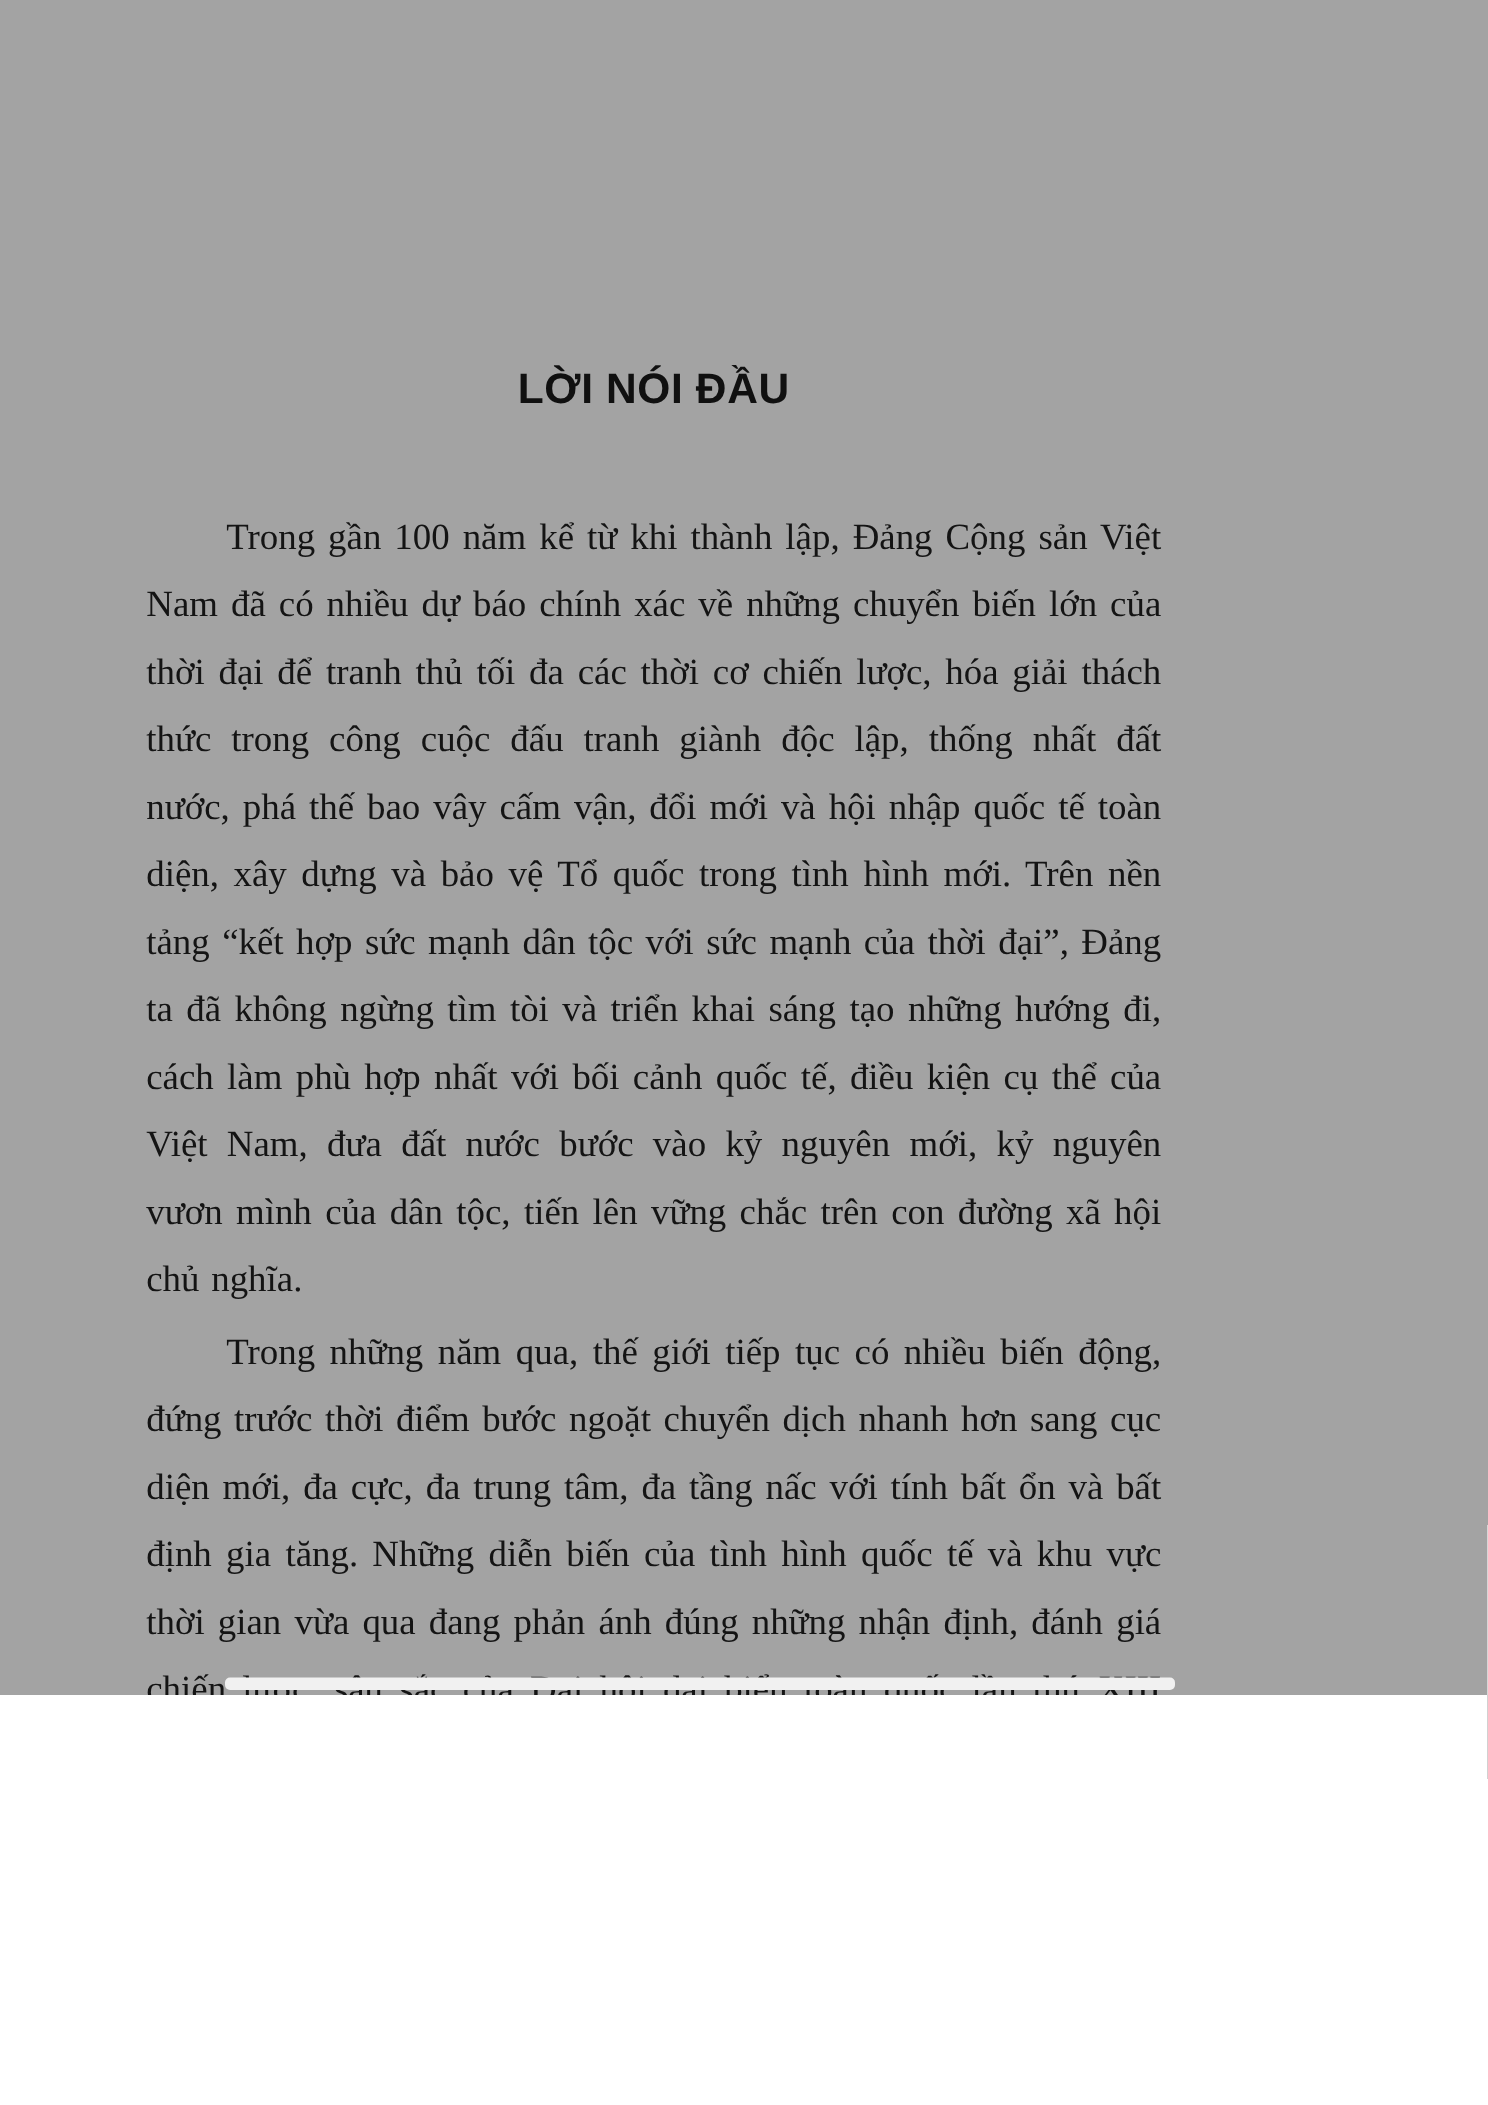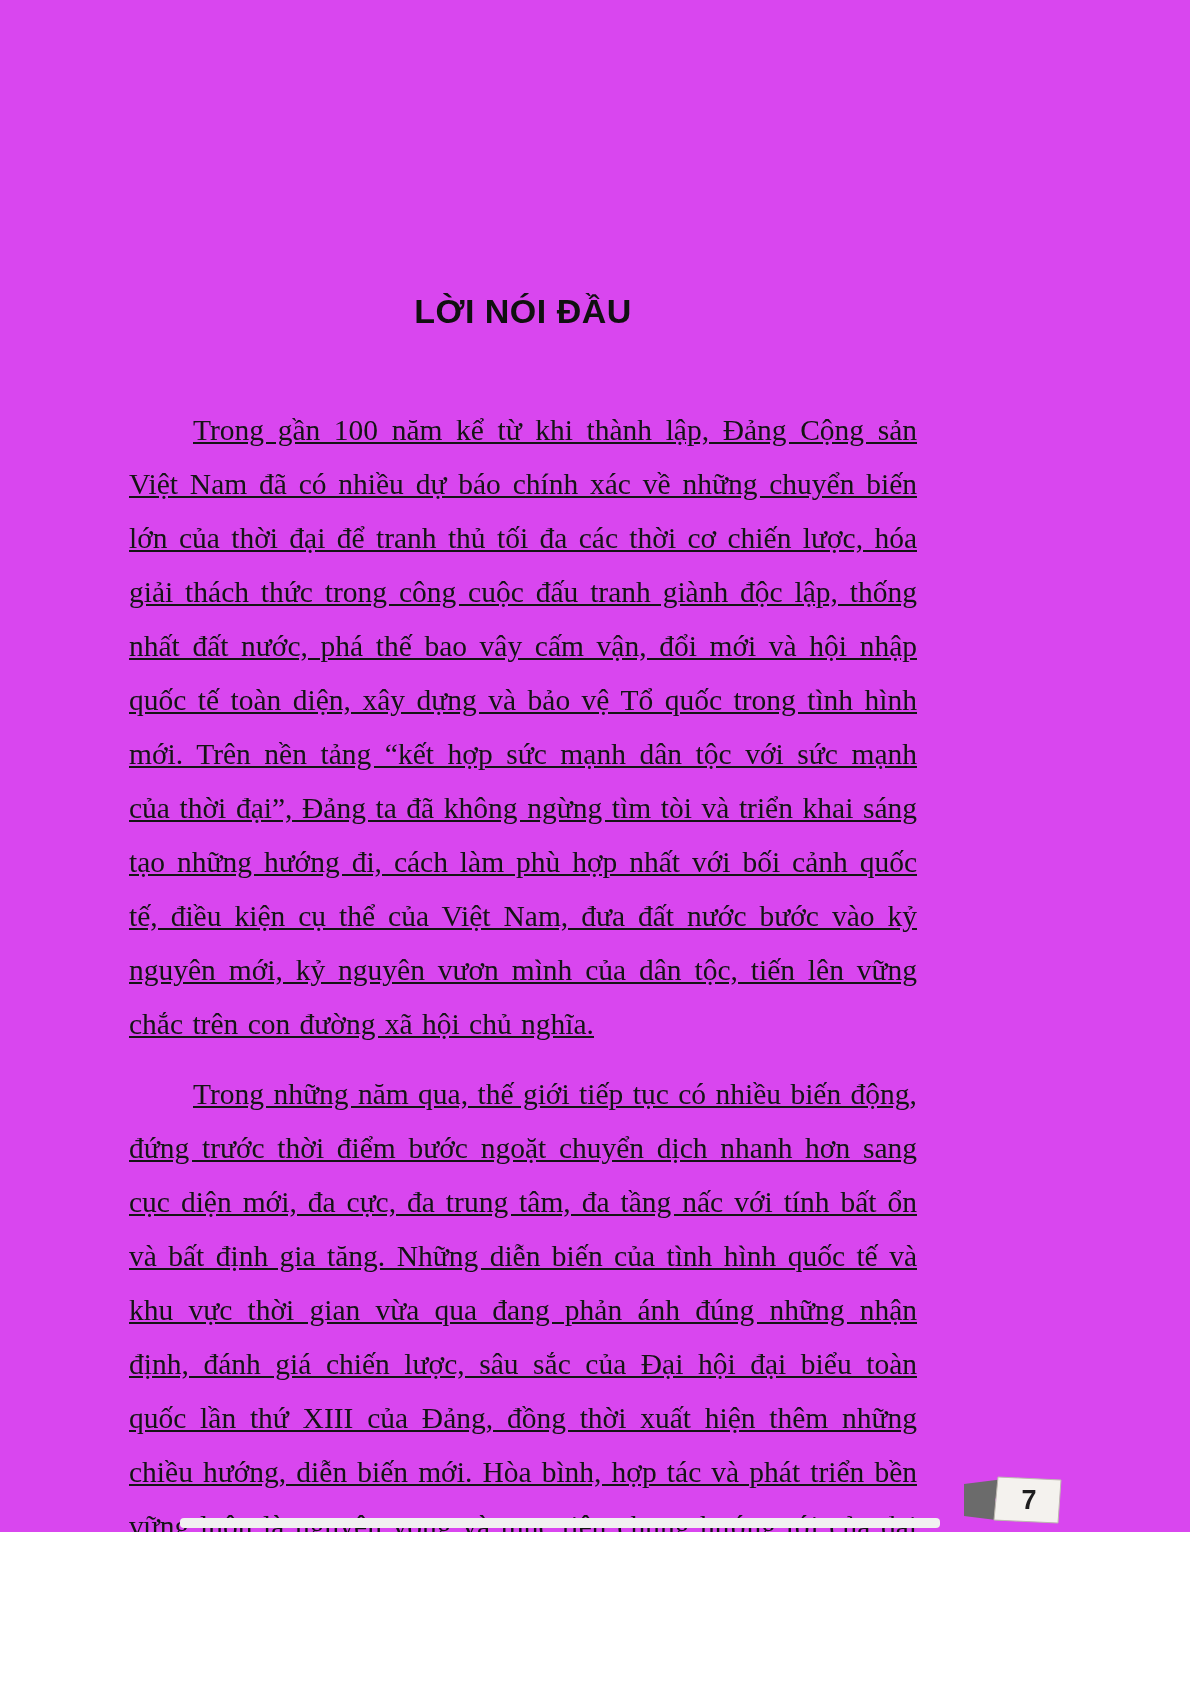--- a/index.html
+++ b/index.html
@@ -4,23 +4,23 @@
 <title>Book Page</title>
 <style>
   html, body {
     margin: 0;
     padding: 0;
     background: #ffffff;
   }
   .page {
     position: relative;
     width: 1190px;
-    height: 1532px;
+    height: 1356px;
     margin: 0 auto;
-    background: #d946ef;
+    background: #a3a3a3;
     overflow: hidden;
     font-family: "Liberation Serif", "DejaVu Serif", serif;
     color: #1b1b1b;
   }
   .content {
     position: absolute;
     left: 113px;
     top: 0;
     width: 820px;
   }
@@ -31,28 +31,27 @@
     font-family: "Liberation Sans", "DejaVu Sans", sans-serif;
     font-weight: 700;
     font-size: 34px;
     letter-spacing: 0.5px;
     color: #101010;
   }
   .body-text {
     margin-top: 72px;
   }
   .body-text p {
-    margin: 16px;
+    margin: 4px;
     text-align: justify;
     text-indent: 64px;
     font-size: 29.5px;
     line-height: 54px;
     word-spacing: 2px;
     color: #141414;
-    text-decoration: underline;
   }
   
   .page-number-wrap {
     position: absolute;
     right: 126px;
     top: 1476px;
     width: 100px;
     height: 48px;
   }
   .ribbon-svg {

